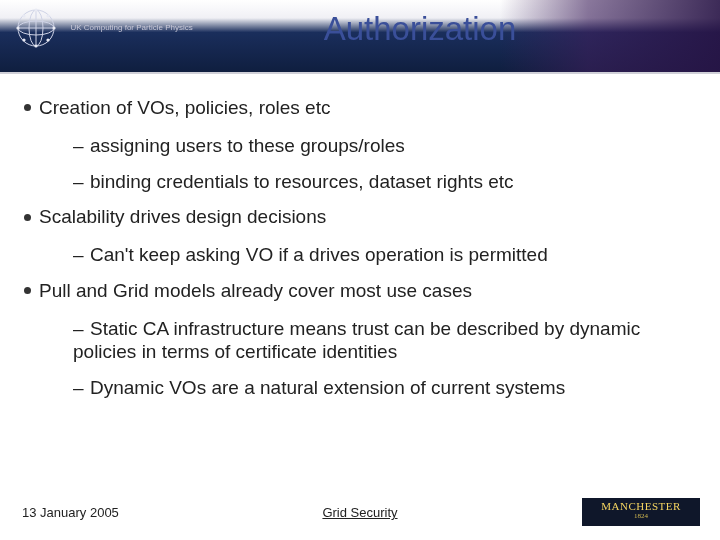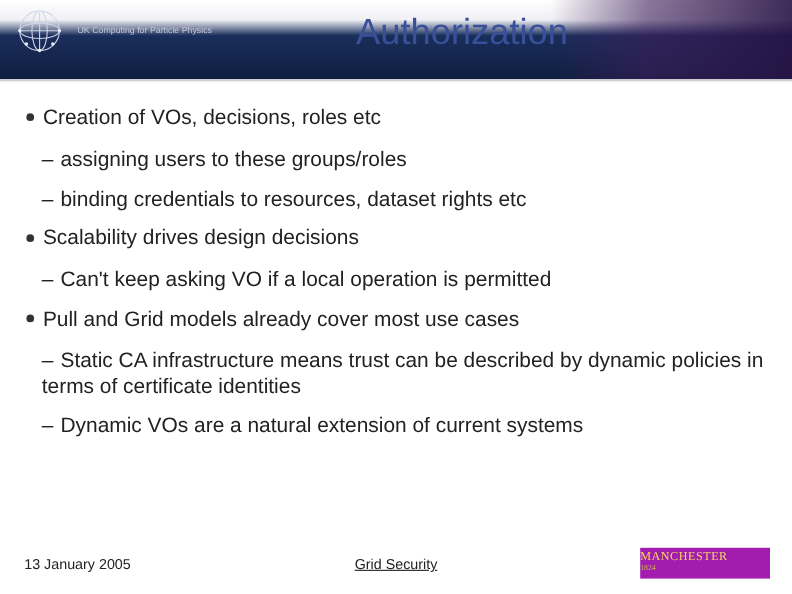--- a/index.html
+++ b/index.html
@@ -81,21 +81,21 @@
     width: 7px; height: 7px;
     background: #333;
     border-radius: 50%;
     vertical-align: middle;
     margin-right: 8px;
     margin-left: 2px;
     position: relative;
     top: -1px;
   }
   .b2 {
-    margin-left: 16px;
+    margin-left: 51px;
     margin-top: 12px;
     margin-bottom: 12px;
   }
   .b2 .dash {
     display: inline-block;
     width: 11px;
     margin-right: 6px;
   }
   .footer {
     position: absolute;
@@ -104,25 +104,25 @@
     right: 20px;
     font-size: 13px;
     color: #222;
   }
   .footer-date { position: absolute; left: 2px; bottom: 6px; }
   .footer-center { position: absolute; left: 0; right: 0; text-align: center; bottom: 6px; text-decoration: underline; }
   .footer-logo {
     position: absolute;
     right: 0; bottom: 0;
     width: 118px; height: 28px;
-    background: #a21caf;
+    background: #0f172a;
     color: #f5d560;
     font-family: "Times New Roman", serif;
     font-size: 10px;
-    text-align: left;
+    text-align: center;
     padding-top: 3px;
     line-height: 1.05;
     letter-spacing: 0.5px;
   }
   .footer-logo .m1 { font-size: 11px; }
   .footer-logo .est { font-size: 7px; color: #d0b850; letter-spacing: 0; }
 </style>
 </head>
 <body>
 
@@ -155,37 +155,37 @@
   <span class="logo-text">
     <div class="logo-sub">UK Computing for Particle Physics</div>
   </span>
 </div>
 
 <div class="title">Authorization</div>
 
 <div class="content">
 
   <div class="b1">
-    <span class="dot"></span><span>Creation of VOs, decisions, roles etc</span>
+    <span class="dot"></span><span>Creation of VOs, policies, roles etc</span>
   </div>
 
   <div class="b2">
     <span class="dash">–</span><span>assigning users to these groups/roles</span>
   </div>
 
   <div class="b2">
     <span class="dash">–</span><span>binding credentials to resources, dataset rights etc</span>
   </div>
 
   <div class="b1">
     <span class="dot"></span><span>Scalability drives design decisions</span>
   </div>
 
   <div class="b2">
-    <span class="dash">–</span><span>Can't keep asking VO if a local operation is permitted</span>
+    <span class="dash">–</span><span>Can't keep asking VO if a drives operation is permitted</span>
   </div>
 
   <div class="b1">
     <span class="dot"></span><span>Pull and Grid models already cover most use cases</span>
   </div>
 
   <div class="b2">
     <span class="dash">–</span><span>Static CA infrastructure means trust can be described by dynamic policies in terms of certificate identities</span>
   </div>
 

